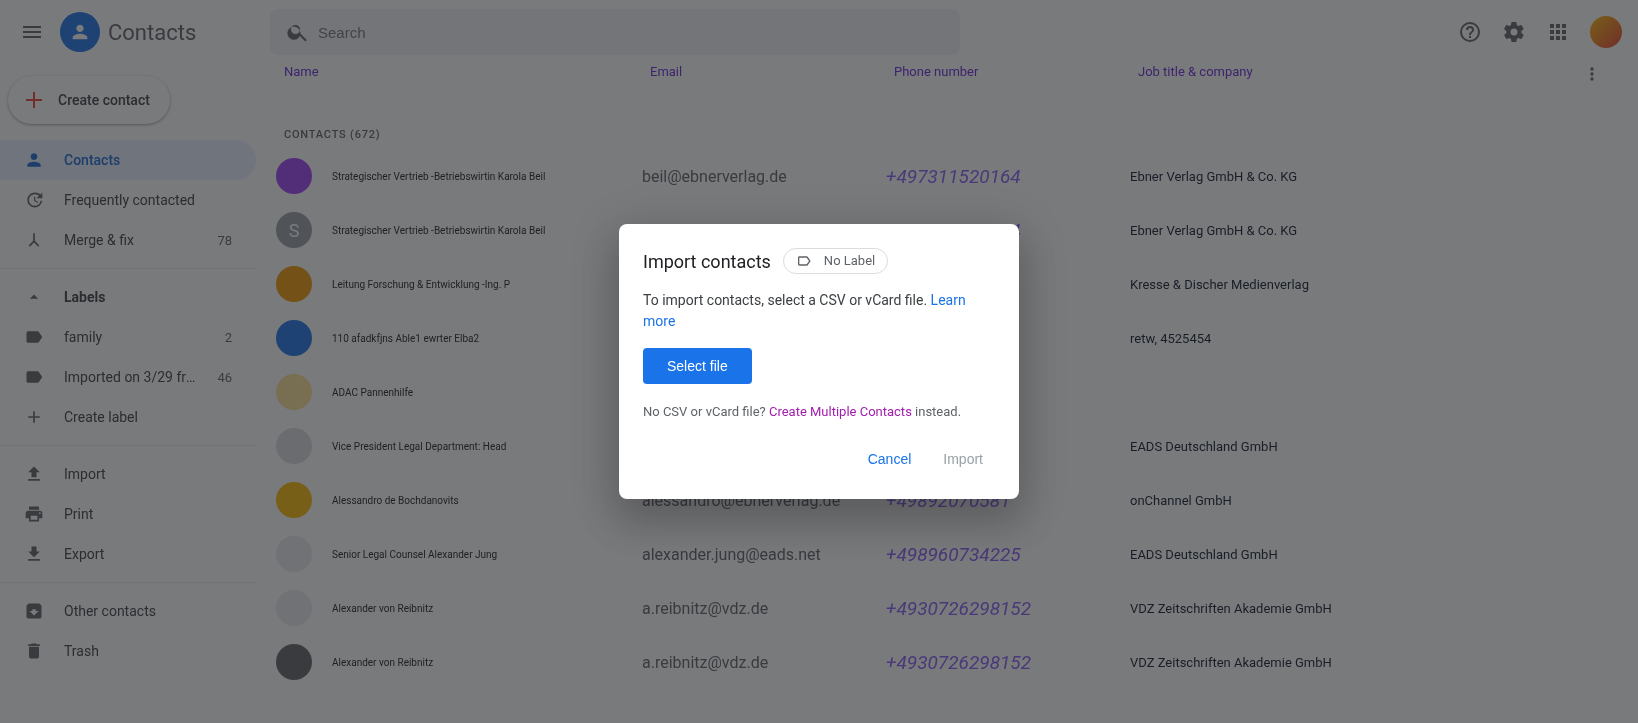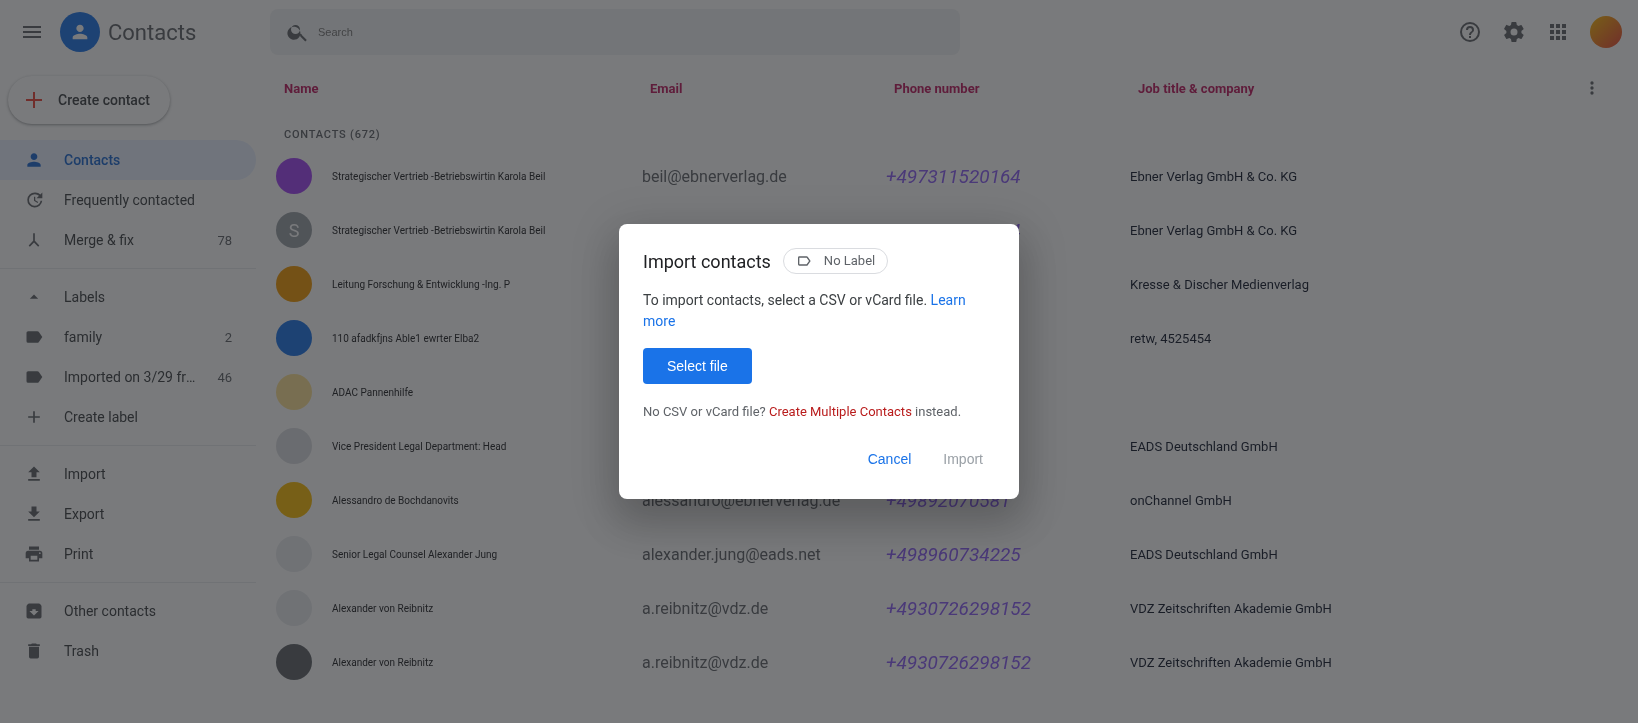--- a/index.html
+++ b/index.html
@@ -30,21 +30,21 @@
   background:#f1f3f4;
   border-radius:8px;
   display:flex;
   align-items:center;
   padding:0 8px;
   margin-left:10px;
 }
 .search-bar .icon-btn { width:40px; height:40px; display:flex; align-items:center; justify-content:center; border-radius:50%; cursor:pointer; }
 .search-input {
   border:none; outline:none; background:transparent;
-  font-size:11px; flex:1; color:#202124;
+  font-size:15px; flex:1; color:#202124;
 }
 .header-spacer { flex:1; }
 .header-icons { display:flex; align-items:center; gap:4px; padding-right:8px; }
 .header-icons .icon-btn { width:40px; height:40px; display:flex; align-items:center; justify-content:center; border-radius:50%; cursor:pointer; }
 .avatar { width:32px; height:32px; border-radius:50%; background:linear-gradient(135deg,#fbbc04,#ea4335); margin-left:8px; }
 
 
 .body { display:flex; height:calc(100% - 64px); }
 .sidebar { width:256px; padding:8px 0; }
 .create-btn {
@@ -66,30 +66,30 @@
   color:#3c4043;
   gap:20px;
 }
 .side-item.active { background:#e8f0fe; color:#1967d2; font-weight:500; }
 .side-item .label { flex:1; font-size:14px; overflow:hidden; text-overflow:ellipsis; white-space:nowrap; }
 .side-item .count { font-size:13px; color:#5f6368; }
 .side-icon { width:20px; height:20px; flex-shrink:0; }
 .side-header {
   display:flex; align-items:center; gap:20px;
   height:40px; padding:0 24px;
-  font-size:14px; font-weight:400; color:#3c4043;
+  font-size:14px; font-weight:700; color:#3c4043;
   cursor:pointer;
 }
 .side-divider { height:1px; background:#e8eaed; margin:8px 0; }
 
 
 .main { flex:1; position:relative; overflow:hidden; }
 .col-headers {
-  display:flex; align-items:center; height:48px;
-  padding:0 16px 0 28px; color:#be185d; font-size:13px; font-weight:700;
+  display:flex; height:48px;
+  padding:0 16px 0 28px; color:#6d28d9; font-size:13px; font-weight:400;
 }
 .col-name   { width:366px; }
 .col-email  { width:244px; }
 .col-phone  { width:244px; }
 .col-job    { flex:1; }
 .more-btn   { width:40px; text-align:center; cursor:pointer; }
 
 .section-title {
   padding:16px 0 8px 28px;
   font-size:11px; font-weight:500; letter-spacing:.8px;
@@ -131,21 +131,21 @@
 }
 .dialog-body { font-size:14px; color:#3c4043; margin-bottom:16px; line-height:1.5; }
 .dialog-body a { color:#1a73e8; text-decoration:none; cursor:pointer; }
 .select-file-btn {
   background:#1a73e8; color:#fff; border:none;
   height:36px; padding:0 24px; border-radius:4px;
   font-size:14px; font-weight:500; cursor:pointer;
   margin-bottom:20px;
 }
 .dialog-sub { font-size:13px; color:#5f6368; margin-bottom:24px; }
-.dialog-sub a { color:#b91c1c; text-decoration:none; cursor:pointer; }
+.dialog-sub a { color:#a21caf; text-decoration:none; cursor:pointer; }
 .dialog-actions { display:flex; justify-content:flex-end; gap:8px; }
 .btn-flat { border:none; background:none; font-size:14px; font-weight:500; padding:8px 12px; border-radius:4px; cursor:pointer; }
 .btn-flat.cancel { color:#1a73e8; }
 .btn-flat.disabled { color:#9aa0a6; cursor:default; }
 
 svg { display:block; }
 </style>
 </head>
 <body>
 
@@ -254,29 +254,29 @@
     <div class="side-divider"></div>
 
     <div class="side-item">
       <svg class="side-icon" viewBox="0 0 24 24" fill="#5f6368">
           <path d="M9 16h6v-6h4l-7-7-7 7h4zm-4 2h14v2H5z"></path>
         </svg>
       <span class="label">Import</span>
     </div>
     <div class="side-item">
       <svg class="side-icon" viewBox="0 0 24 24" fill="#5f6368">
+          <path d="M19 8H5a3 3 0 0 0-3 3v6h4v4h12v-4h4v-6a3 3 0 0 0-3-3zm-3 11H8v-5h8zm3-7a1 1 0 1 1 1-1 1 1 0 0 1-1 1zm-1-9H6v4h12z"></path>
+        </svg>
+      <span class="label">Print</span>
+    </div>
+    <div class="side-item">
+      <svg class="side-icon" viewBox="0 0 24 24" fill="#5f6368">
           <path d="M19 9h-4V3H9v6H5l7 7 7-7zM5 18v2h14v-2z"></path>
         </svg>
       <span class="label">Export</span>
-    </div>
-    <div class="side-item">
-      <svg class="side-icon" viewBox="0 0 24 24" fill="#5f6368">
-          <path d="M19 8H5a3 3 0 0 0-3 3v6h4v4h12v-4h4v-6a3 3 0 0 0-3-3zm-3 11H8v-5h8zm3-7a1 1 0 1 1 1-1 1 1 0 0 1-1 1zm-1-9H6v4h12z"></path>
-        </svg>
-      <span class="label">Print</span>
     </div>
 
     <div class="side-divider"></div>
 
     <div class="side-item">
       <svg class="side-icon" viewBox="0 0 24 24" fill="#5f6368">
           <path d="M20.5 5l-1.2-1.5A2 2 0 0 0 17.8 3H6.2a2 2 0 0 0-1.5.5L3.5 5A2 2 0 0 0 3 6.3V19a2 2 0 0 0 2 2h14a2 2 0 0 0 2-2V6.3A2 2 0 0 0 20.5 5zM12 17.5 6.5 12H10v-2h4v2h3.5z"></path>
         </svg>
       <span class="label">Other contacts</span>
     </div>

